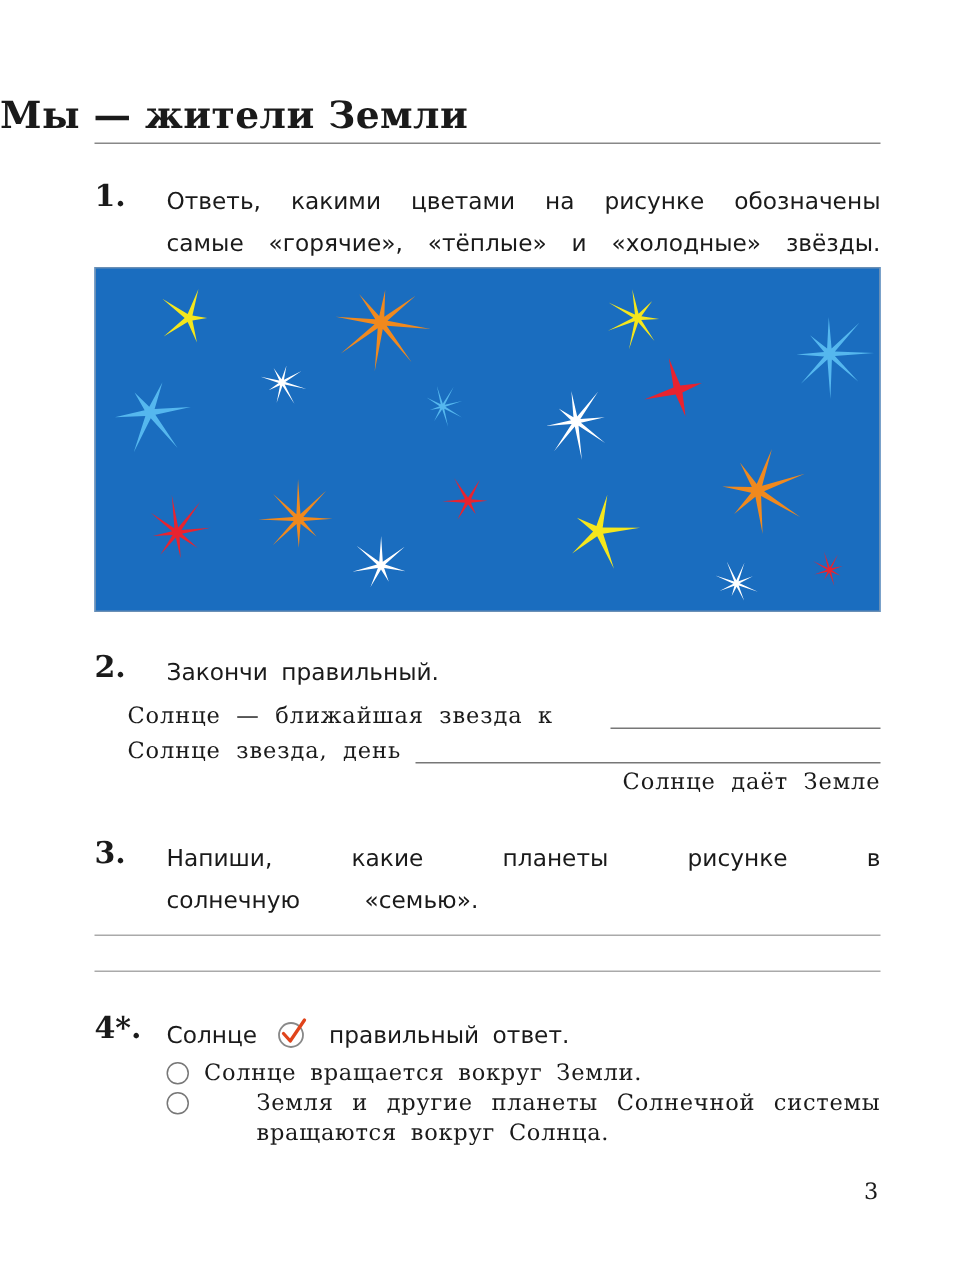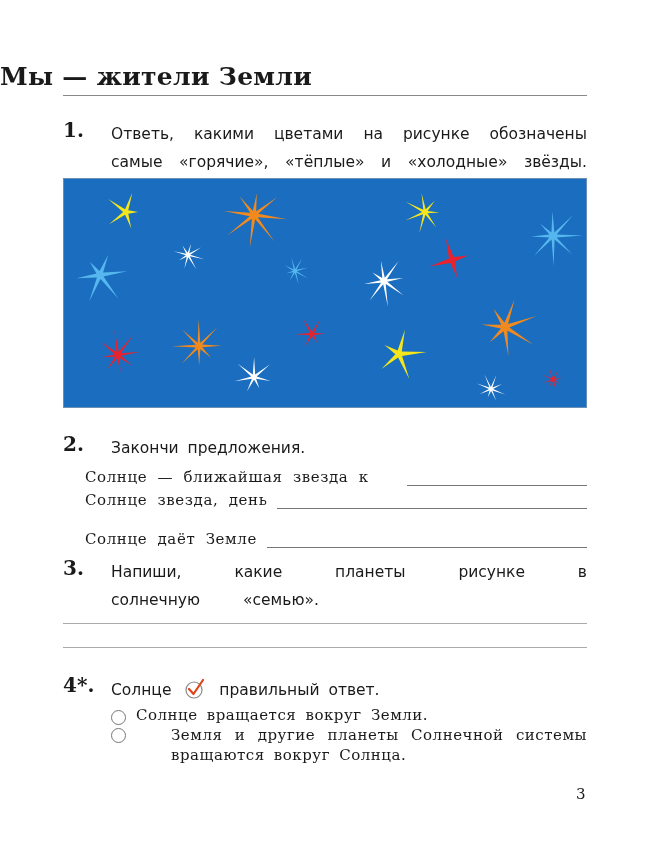--- a/index.html
+++ b/index.html
@@ -43,31 +43,31 @@
       <polygon points="339.2,99.1 323.3,102.8 339.4,116.3 321.7,104.9 323.9,127.7 319.2,105.3 305.4,121.8 317.1,103.7 300.0,105.0 316.7,101.2 308.4,93.4 318.3,99.1 316.9,81.7 320.8,98.7 334.7,82.1 322.9,100.3" fill="#ffffff"></polygon>
       <polygon points="489.6,87.0 487.6,60.6 469.9,76.9 485.4,58.6 466.9,57.4 485.4,55.6 476.0,44.5 487.4,53.4 488.5,32.3 490.4,53.4 509.1,36.0 492.6,55.4 518.8,56.4 492.6,58.4 508.3,75.5 490.6,60.6" fill="#55b7ee"></polygon>
       <polygon points="417.5,145.4 437.2,145.7 429.3,129.4 440.5,143.6 450.6,120.4 444.1,144.9 472.5,136.9 445.4,148.5 469.4,165.7 443.4,151.7 444.4,177.0 439.6,152.2 425.5,163.6 436.8,149.5" fill="#f0891e"></polygon>
       <polygon points="340.9,150.8 337.8,172.6 362.7,172.9 338.1,176.9 345.3,200.1 334.1,178.5 317.4,190.0 331.4,175.3 320.6,166.1 333.6,171.6" fill="#f5e61c"></polygon>
       <polygon points="441.2,215.5 428.5,211.4 432.1,221.5 427.1,212.1 423.8,218.3 425.6,211.5 415.7,215.0 424.9,210.1 412.9,204.6 425.5,208.6 420.5,195.4 426.9,207.9 432.3,196.2 428.4,208.5 437.9,205.1 429.1,209.9" fill="#ffffff"></polygon>
       <polygon points="485.4,207.7 487.7,202.1 478.9,204.0 487.3,200.8 478.0,195.0 487.9,199.7 485.3,188.6 489.2,199.3 494.6,190.7 490.3,199.9 497.8,198.4 490.7,201.2 496.3,204.9 490.1,202.3 492.2,211.6 488.8,202.7" fill="#e8232f"></polygon>
     </svg>
 </div>
 
 <div class="num" style="top:432px;">2.</div>
-<div class="task" style="top:434px;word-spacing:4px;">Закончи предложения.</div>
+<div class="task" style="top:434px;word-spacing:4px;">Закончи правильный.</div>
 
 <div class="fill-row" style="top:466px;gap:28px;">
   <span>Солнце — ближайшая звезда к</span>
   <span class="blank"></span>
 </div>
 <div class="fill-row" style="top:489px;">
   <span>Солнце звезда, день</span>
   <span class="blank"></span>
 </div>
-<div class="fill-row" style="top:528px;">
+<div class="fill-row" style="top:512px;flex-direction:column;">
   <span>Солнце даёт Земле</span>
   <span class="blank"></span>
 </div>
 
 <div class="num" style="top:556px;">3.</div>
 <div class="task" style="top:558px;word-spacing:38px;">Напиши, какие планеты рисунке в солнечную «семью».</div>
 <div class="answer-line" style="top:623px;"></div>
 <div class="answer-line" style="top:647px;"></div>
 
 <div class="num" style="top:673px;">4*.</div>
@@ -75,21 +75,21 @@
   <span>Солнце</span>
   <span class="check">
     <svg width="22" height="22" viewBox="0 0 22 22">
       <circle cx="10" cy="12" r="8" fill="none" stroke="#888" stroke-width="1.2"></circle>
       <path d="M5 11 L9.5 16 L19 2" fill="none" stroke="#e0441b" stroke-width="2.2" stroke-linecap="round" stroke-linejoin="round"></path>
     </svg>
   </span>
   <span>правильный ответ.</span>
 </div>
 
-<div class="opt" style="top:705px;align-items:flex-end;">
+<div class="opt" style="top:705px;">
   <span class="radio"></span>
   <span class="opt-text">Солнце вращается вокруг Земли.</span>
 </div>
 <div class="opt" style="top:725px;gap:35px;">
   <span class="radio"></span>
   <span class="opt-text">Земля и другие планеты Солнечной системы вращаются вокруг Солнца.</span>
 </div>
 
 <div class="pagenum">3</div>
 

